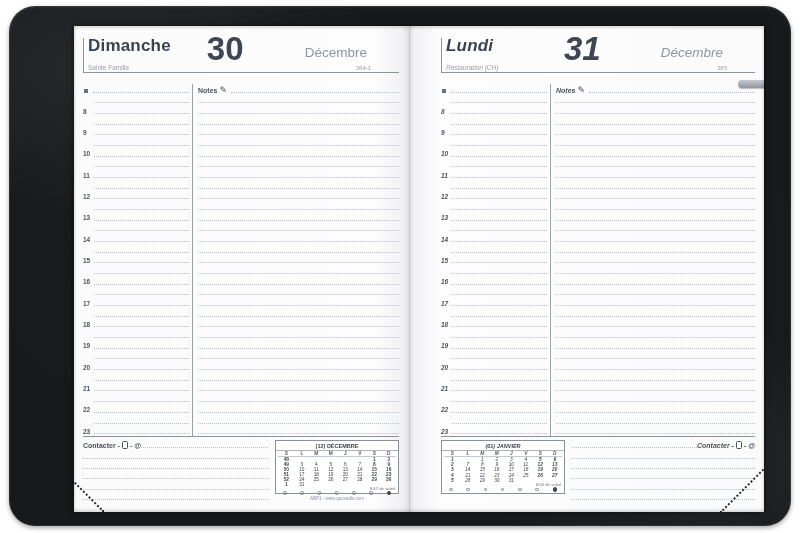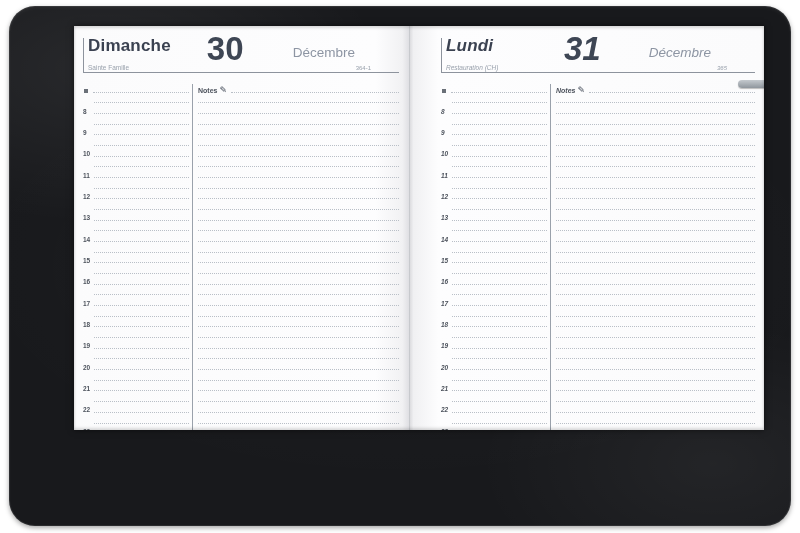--- a/index.html
+++ b/index.html
@@ -7,38 +7,38 @@
          font-family:"Liberation Sans","DejaVu Sans",sans-serif;}
   
   .cover{position:absolute;left:9px;top:6px;width:782px;height:520px;border-radius:26px;
          background-color:#18191c;
          background-image:radial-gradient(ellipse 60% 50% at 12% 12%, rgba(255,255,255,.07), transparent 60%),
                           radial-gradient(ellipse 50% 45% at 90% 88%, rgba(255,255,255,.05), transparent 60%),
                           radial-gradient(ellipse 80% 60% at 50% 50%, rgba(255,255,255,.03), transparent 70%);
          box-shadow:inset 0 0 0 1px rgba(255,255,255,.08), inset 0 2px 4px rgba(255,255,255,.05),
                     0 2px 5px rgba(0,0,0,.35);}
   
-  .pages{position:absolute;left:74px;top:26px;width:690px;height:404px;display:flex;
+  .pages{position:absolute;left:74px;top:26px;width:690px;height:486px;display:flex;
          box-shadow:0 0 6px rgba(0,0,0,.55);}
   .pages::after{content:'';position:absolute;inset:0;pointer-events:none;
          box-shadow:inset 0 2px 3px rgba(0,0,0,.14), inset 0 -2px 3px rgba(0,0,0,.14);}
   .page{position:relative;height:100%;overflow:hidden;}
   .page.left{width:335px;background:linear-gradient(to right,#fbfbfc 0,#fdfdfe 90%,#f1f1f3 98%,#dfdfe3 100%);}
   .page.right{width:354px;background:linear-gradient(to left,#fbfbfc 0,#fdfdfe 92%,#f0f0f2 99%,#dcdcdf 100%);
          border-left:1px solid #c7c9cd;}
   .inner{position:absolute;top:0;bottom:0;}
   .page.left  .inner{left:9px;right:10px;}
   .page.right .inner{left:31px;right:9px;font-style:italic;}
   
   .hdr{position:relative;margin-top:9px;height:37px;border-bottom:1px solid #8d939d;}
   .hdr::before{content:'';position:absolute;left:0;top:3px;bottom:0;width:1px;background:#8d939d;}
   .dayname{position:absolute;left:5px;top:1px;font-size:17px;font-weight:bold;color:#3b4251;letter-spacing:.2px;}
   .subtitle{position:absolute;left:5px;bottom:1px;font-size:6.5px;color:#99a1ac;}
   .bignum{position:absolute;left:45%;top:-5px;transform:translateX(-50%);font-size:33px;font-weight:bold;color:#3e4654;}
-  .month{position:absolute;right:44px;top:10px;font-size:13.5px;color:#8d95a3;}
+  .month{position:absolute;right:32px;top:10px;font-size:13.5px;color:#8d95a3;}
   .doy{position:absolute;right:28px;bottom:1px;font-size:6px;color:#99a1ac;}
   
   .sched{display:flex;margin-top:11px;height:352px;}
   .hours{width:106px;display:flex;flex-direction:column;border-right:1px solid #9aa1ab;padding-right:3px;}
   .notes{flex:1;display:flex;flex-direction:column;padding-left:5px;}
   .srow{flex:1;display:flex;align-items:flex-end;min-height:0;}
   .hl{width:11px;font-size:6.5px;font-weight:bold;color:#4c525c;line-height:1;padding-bottom:1px;flex:none;}
   .dl{flex:1;border-bottom:1px dotted #b9bfc7;margin-bottom:2px;}
   .sq{width:4px;height:4px;background:#6a7078;margin:0 5px 2px 1px;flex:none;}
   .notes-lab{font-size:7px;font-weight:bold;color:#4c525c;padding-bottom:1px;flex:none;}

